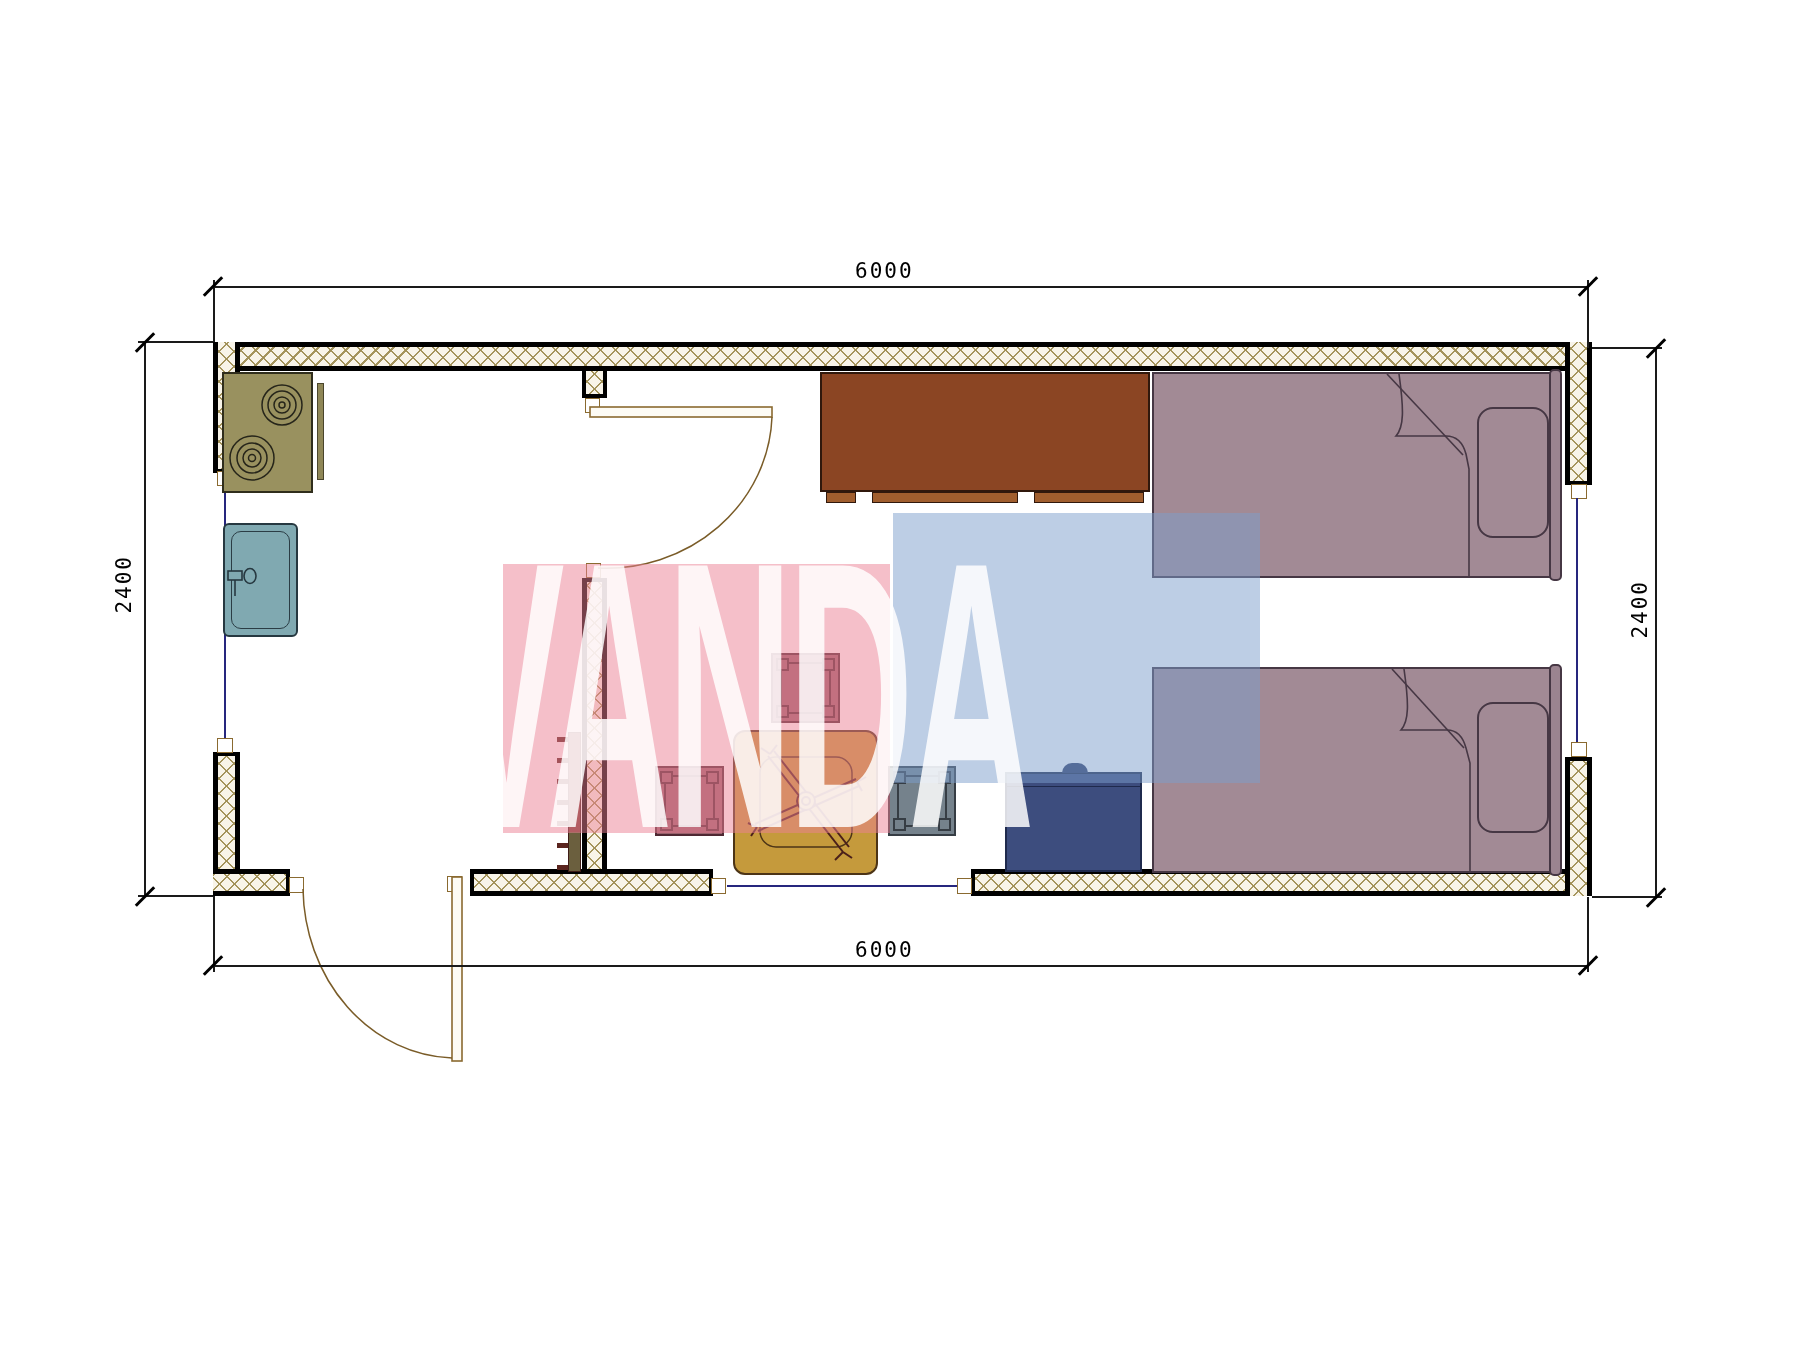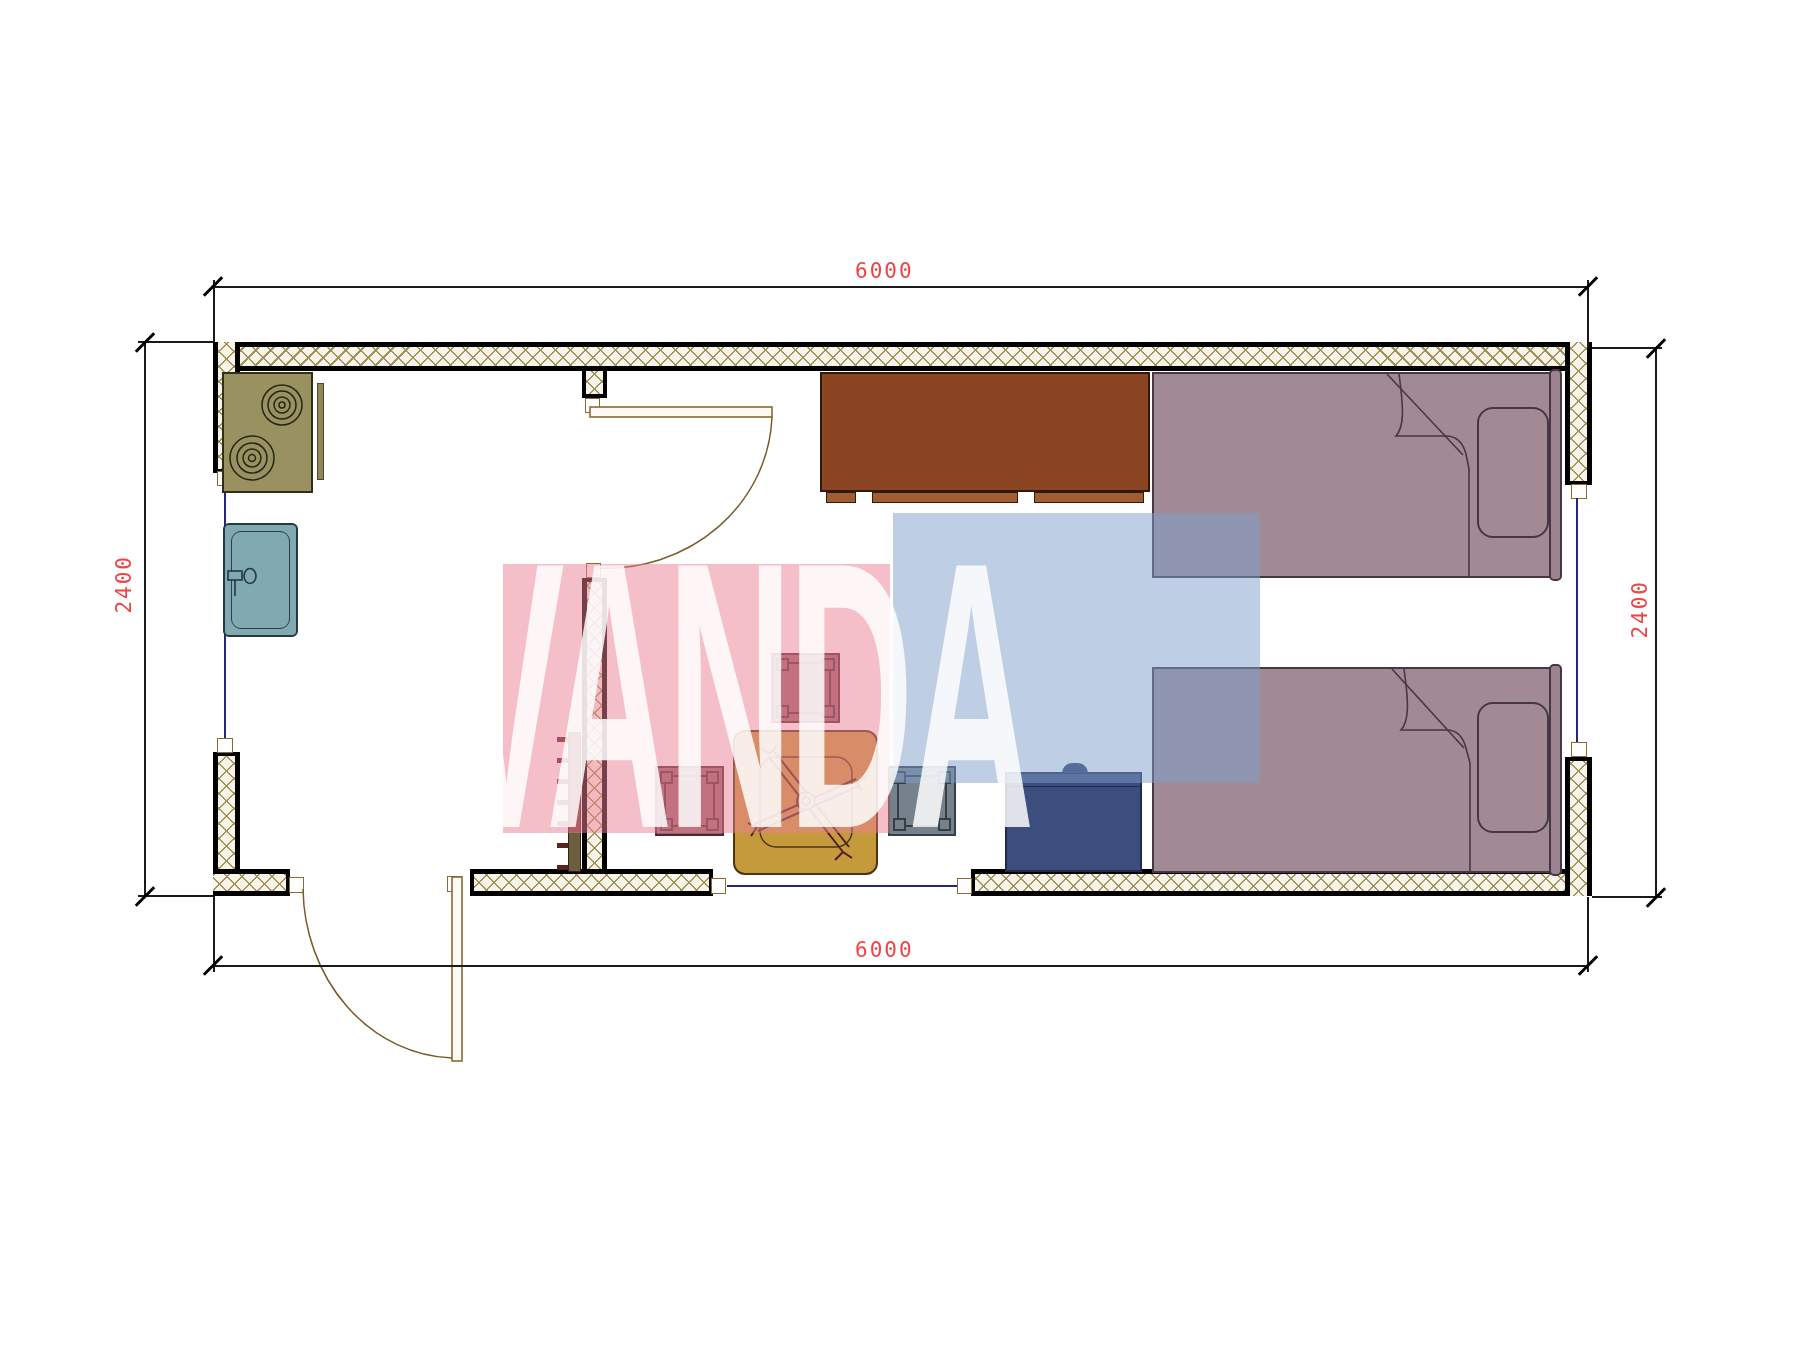--- a/index.html
+++ b/index.html
@@ -14,21 +14,21 @@
       #f8f4e9;
     z-index:2;}
   
   .jamb{position:absolute;box-sizing:border-box;background:#ffffff;border:1.6px solid #8a6a30;z-index:3;}
   
   .glaze{position:absolute;background:#26267e;z-index:3;}
   
   .dimline{position:absolute;background:#1a1a1a;z-index:4;}
   .extline{position:absolute;background:#1a1a1a;z-index:4;}
   .tick{position:absolute;width:26px;height:3px;background:#000;transform:rotate(-45deg);z-index:4;}
-  .dimtext{position:absolute;color:#ef4444;font-size:21px;letter-spacing:2px;z-index:4;white-space:nowrap;}
+  .dimtext{position:absolute;color:#000000;font-size:21px;letter-spacing:2px;z-index:4;white-space:nowrap;}
   .dimtext.vert{writing-mode:vertical-rl;transform:rotate(180deg);}
   
   .furn{position:absolute;box-sizing:border-box;z-index:3;}
   .stool{position:absolute;box-sizing:border-box;z-index:3;border:2px solid;}
   .stool .frame{position:absolute;left:7px;top:7px;right:7px;bottom:7px;border:2px solid;}
   .stool .c{position:absolute;width:13px;height:13px;border:2px solid;box-sizing:border-box;}
   svg{position:absolute;left:0;top:0;z-index:4;}
   
   .wm{position:absolute;z-index:6;}
   #wm-text{position:absolute;z-index:7;font-family:"Liberation Sans", sans-serif;font-weight:bold;

